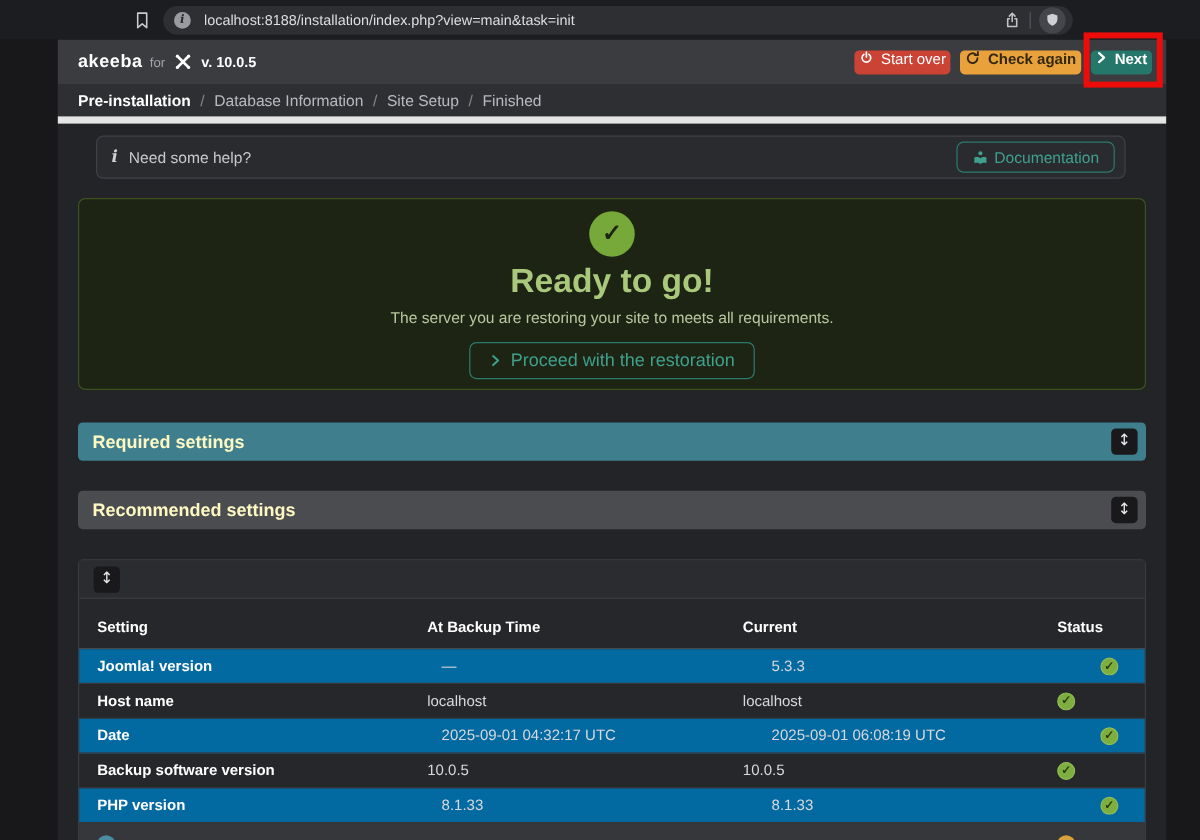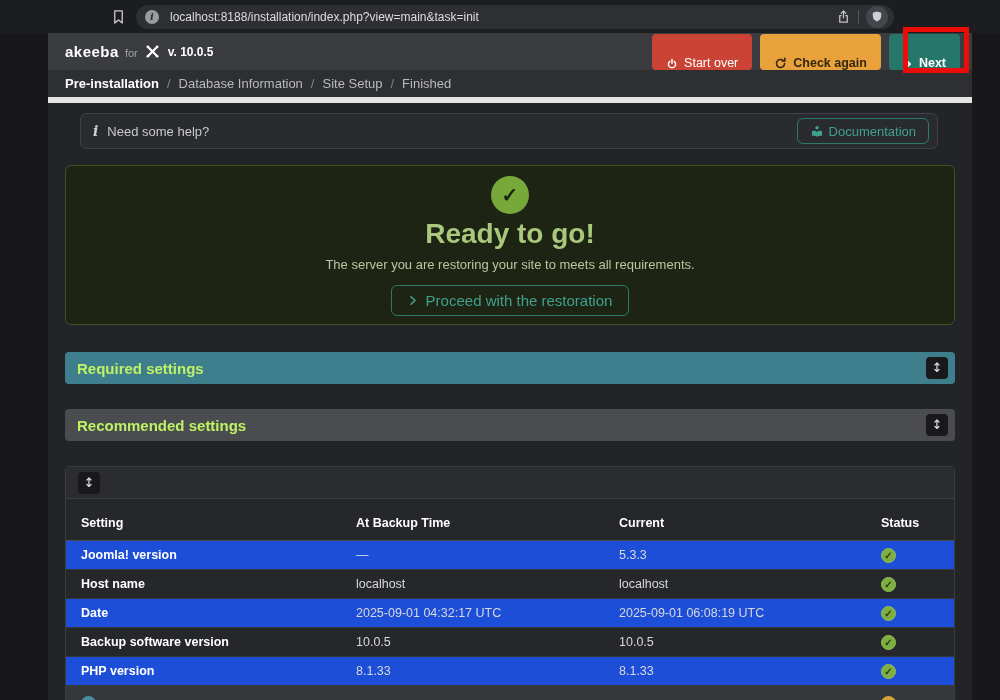--- a/index.html
+++ b/index.html
@@ -22,21 +22,21 @@
 
   
   .viewport { position:absolute; left:48px; top:33px; width:924px; height:667px; background:#232428; overflow:hidden; }
 
   .app-header { height:37px; background:#3b3c40; display:flex; align-items:center; justify-content:space-between; padding:0 12px 0 17px; }
   .logo { display:flex; align-items:center; gap:5px; }
   .logo-akeeba { color:#fff; font-weight:bold; font-size:15px; letter-spacing:.5px; }
   .logo-for { color:#a2a3a8; font-size:11px; margin:2px 2px 0 1px; }
   .logo-version { color:#fff; font-weight:bold; font-size:12px; margin-left:3px; }
   .hdr-buttons { display:flex; align-items:center; gap:8px; }
-  .btn { border:none; border-radius:4px; height:36px; padding:0 14px; font-family:"Liberation Sans",sans-serif; font-size:12.5px; display:flex; align-items:flex-end; gap:6px; cursor:pointer; }
+  .btn { border:none; border-radius:4px; height:20px; padding:0 4px; font-family:"Liberation Sans",sans-serif; font-size:12.5px; display:flex; align-items:flex-start; gap:6px; cursor:pointer; }
   .btn-danger { background:#ca4335; color:#fff; }
   .btn-warning { background:#e9a23b; color:#33270e; font-weight:bold; }
   .btn-teal { background:#26776b; color:#fff; font-weight:bold; }
 
   .breadcrumb-bar { height:33px; background:#2e2f33; display:flex; align-items:center; padding:0 17px; font-size:13px; gap:8px; border-bottom:6px solid #e5e5e5; }
   .bc-active { color:#ffffff; font-weight:bold; }
   .bc-sep { color:#85868c; }
   .bc-item { color:#b9bac0; }
 
   .content { position:relative; height:597px; }
@@ -50,34 +50,34 @@
   
   .ready-panel { position:absolute; left:17px; top:62px; width:890px; height:160px; background:#1d2413; border:1px solid #3e521f; border-radius:6px; text-align:center; }
   .ready-check { width:38px; height:38px; border-radius:50%; background:#76a83a; color:#1d2413; font-size:20px; font-weight:bold; line-height:38px; text-align:center; margin:10px auto 4px; }
   .ready-title { color:#a9c87c; font-size:28px; font-weight:bold; }
   .ready-sub { color:#b9c7a1; font-size:13px; margin-top:7px; }
   .ready-actions { margin-top:13px; display:flex; justify-content:center; }
   .btn-proceed { background:transparent; border:1px solid #2c7a6d; color:#3fa08d; border-radius:6px; height:31px; padding:0 16px; font-size:15px; display:flex; align-items:center; gap:8px; cursor:pointer; font-family:Liberation Sans, sans-serif; }
 
   
   .section-hdr { position:absolute; left:17px; width:890px; height:32px; border-radius:4px; display:flex; align-items:center; padding:0 7px 0 12px; cursor:pointer; }
-  .section-hdr .sec-title { color:#bef264; font-weight:bold; font-size:15px; flex:1; }
+  .section-hdr .sec-title { color:#fef9c3; font-weight:bold; font-size:15px; flex:1; }
   .sec-required { top:249px; background:#3f7e8d; }
   .sec-recommended { top:306px; background:#4b4c50; }
   .collapse-btn { width:22px; height:22px; background:#19191c; border:none; border-radius:4px; color:#e8e8ea; font-family:"DejaVu Sans",sans-serif; font-size:13px; line-height:22px; text-align:center; cursor:pointer; }
 
   
   .site-info { position:absolute; left:17px; top:363px; width:890px; height:240px; background:#26272b; border:1px solid #3b3c40; border-radius:4px 4px 0 0; }
   .site-info-hdr { height:32px; background:#2b2c30; display:flex; align-items:center; padding:0 7px 0 12px; border-bottom:1px solid #3b3c40; cursor:pointer; }
   .site-info-hdr .sec-title { color:#fff; font-weight:bold; font-size:15px; flex:1; }
   .thead, .trow { display:grid; grid-template-columns:275px 263px 262px 1fr; }
   .thead { height:42px; align-items:end; border-bottom:1px solid #4a4b50; }
   .th { color:#fff; font-weight:bold; font-size:12.5px; padding:0 0 10px 15px; }
   .trow { height:29px; align-items:center; border-bottom:1px solid #37383c; }
-  .trow.stripe { background:#1d4ed8; }
+  .trow.stripe { background:#0369a1;gap:12px; }
   .td { color:#d8d9dc; font-size:12.5px; padding-left:15px; white-space:nowrap; overflow:hidden; }
   .td-setting { color:#fff; font-weight:bold; }
   .ok-badge { display:inline-block; width:15px; height:15px; border-radius:50%; background:#7dae3f; border:1px solid #8fbf55; color:#2a3a12; font-size:10px; font-weight:bold; line-height:14px; text-align:center; }
   .trow.partial { height:40px; background:#36373b; align-items:start; border-bottom:none; }
   .info-badge { display:inline-block; width:15px; height:15px; border-radius:50%; background:#4a8ca0; margin-top:10px; }
   .warn-badge { display:inline-block; width:15px; height:15px; border-radius:50%; background:#d9a13b; margin-top:10px; }
 
   
   .highlight-box { position:absolute; left:903px; top:27px; width:66px; height:46px; border:5px solid #ec0c0a; z-index:60; pointer-events:none; }
 

